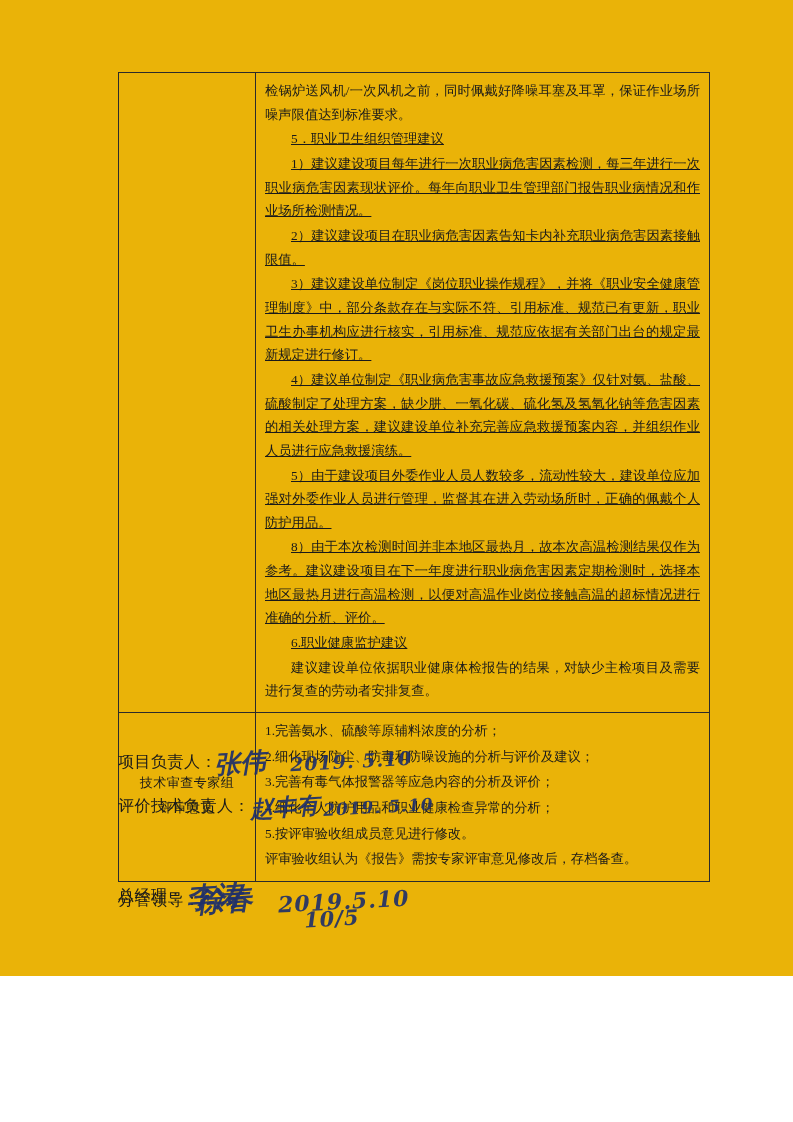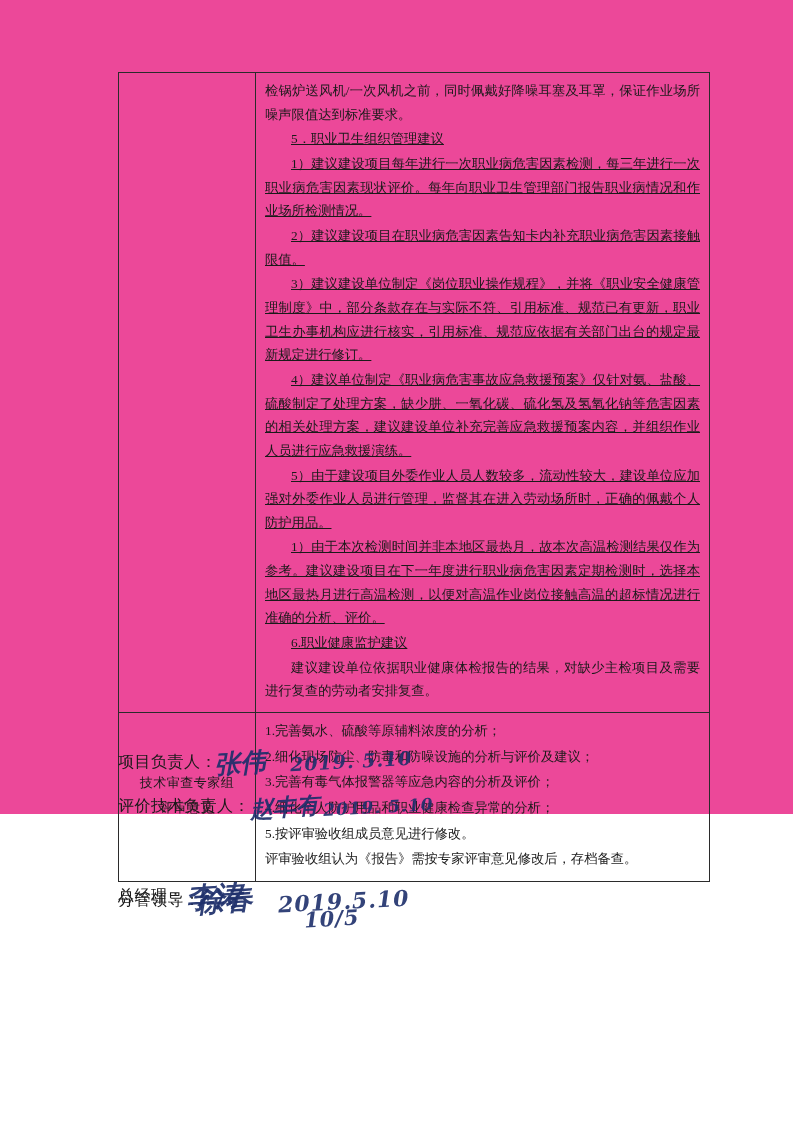--- a/index.html
+++ b/index.html
@@ -13,22 +13,22 @@
     font-family: "Liberation Serif", "DejaVu Serif", serif;
     color: #1a1a1a;
     position: relative;
     overflow: hidden;
   }
   .page {
     position: absolute;
     left: 0;
     top: 0;
     width: 793px;
-    height: 814px;
-    background: #ec4899;
+    height: 976px;
+    background: #eab308;
   }
   
   .doc-table {
     position: absolute;
     left: 118px;
     top: 72px;
     width: 553px;
     border-collapse: collapse;
     table-layout: fixed;
   }
@@ -141,21 +141,21 @@
         <td class="col-label"></td>
         <td class="col-body">
           <div class="body-text">
             <p>检锅炉送风机/一次风机之前，同时佩戴好降噪耳塞及耳罩，保证作业场所噪声限值达到标准要求。</p>
             <p class="heading-line">5．职业卫生组织管理建议</p>
             <p class="list-item">1）建议建设项目每年进行一次职业病危害因素检测，每三年进行一次职业病危害因素现状评价。每年向职业卫生管理部门报告职业病情况和作业场所检测情况。</p>
             <p class="list-item">2）建议建设项目在职业病危害因素告知卡内补充职业病危害因素接触限值。</p>
             <p class="list-item">3）建议建设单位制定《岗位职业操作规程》，并将《职业安全健康管理制度》中，部分条款存在与实际不符、引用标准、规范已有更新，职业卫生办事机构应进行核实，引用标准、规范应依据有关部门出台的规定最新规定进行修订。</p>
             <p class="list-item">4）建议单位制定《职业病危害事故应急救援预案》仅针对氨、盐酸、硫酸制定了处理方案，缺少肼、一氧化碳、硫化氢及氢氧化钠等危害因素的相关处理方案，建议建设单位补充完善应急救援预案内容，并组织作业人员进行应急救援演练。</p>
             <p class="list-item">5）由于建设项目外委作业人员人数较多，流动性较大，建设单位应加强对外委作业人员进行管理，监督其在进入劳动场所时，正确的佩戴个人防护用品。</p>
-            <p class="list-item">1）由于本次检测时间并非本地区最热月，故本次高温检测结果仅作为参考。建议建设项目在下一年度进行职业病危害因素定期检测时，选择本地区最热月进行高温检测，以便对高温作业岗位接触高温的超标情况进行准确的分析、评价。</p>
+            <p class="list-item">8）由于本次检测时间并非本地区最热月，故本次高温检测结果仅作为参考。建议建设项目在下一年度进行职业病危害因素定期检测时，选择本地区最热月进行高温检测，以便对高温作业岗位接触高温的超标情况进行准确的分析、评价。</p>
             <p class="heading-line">6.职业健康监护建议</p>
             <p class="indent">建议建设单位依据职业健康体检报告的结果，对缺少主检项目及需要进行复查的劳动者安排复查。</p>
           </div>
         </td>
       </tr>
       <tr>
         <td class="col-label">
           <div>技术审查专家组</div>
           <div>评审意见</div>
         </td>

